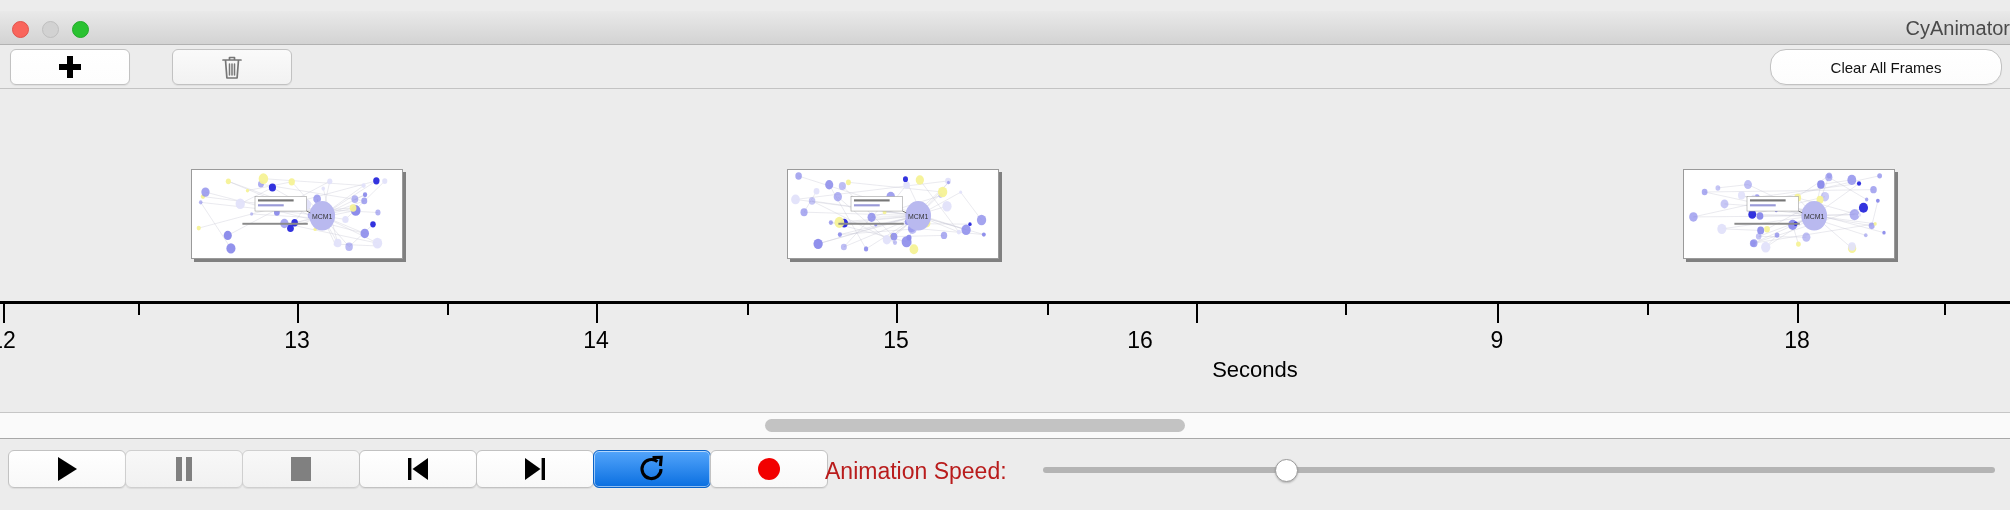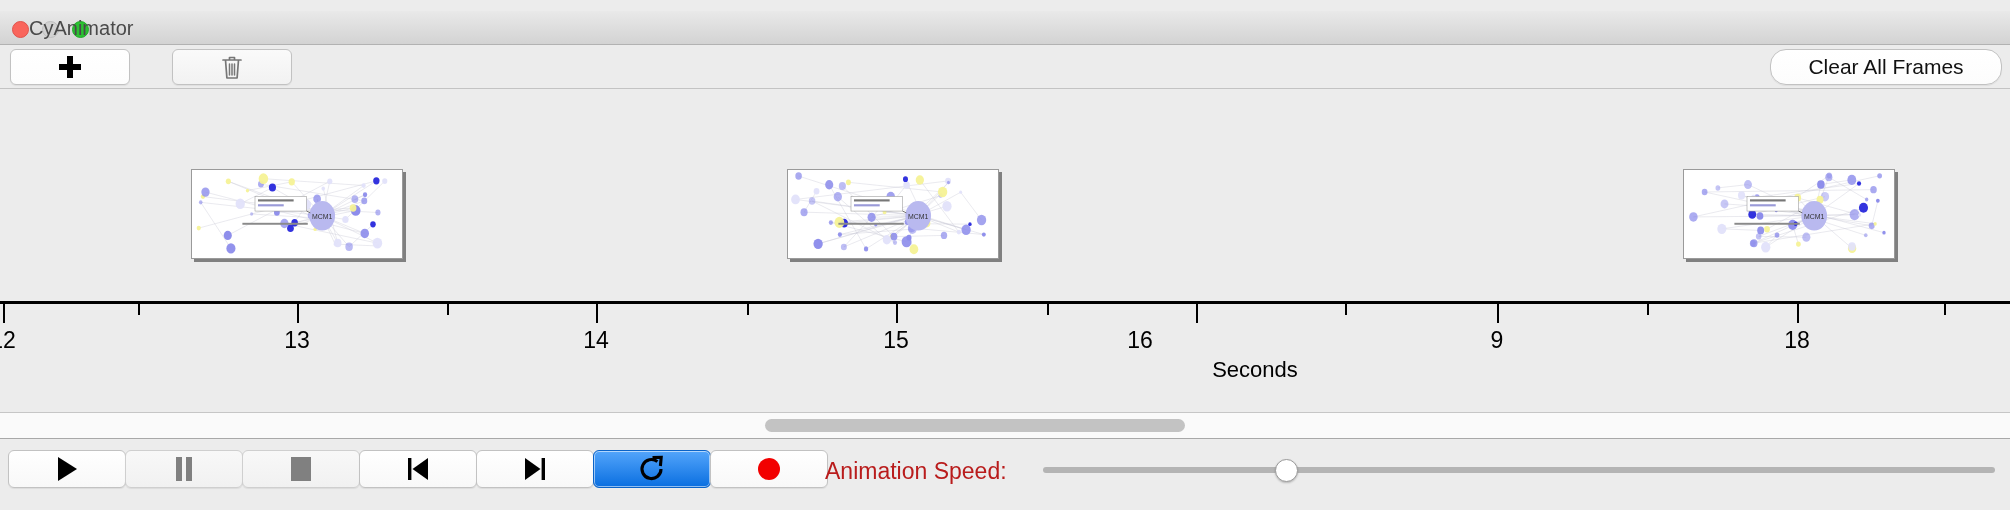--- a/index.html
+++ b/index.html
@@ -62,21 +62,21 @@
   }
   .win-close  { left: 12px;  background: #f9655c; border: 1px solid #e1534c; }
   .win-min    { left: 42px;  background: #d2d2d2; border: 1px solid #bfbfbf; }
   .win-zoom   { left: 72px;  background: #2ac231; border: 1px solid #23ab2a; }
 
   .title-text {
     position: absolute;
     left: 0; top: 0;
     width: 2010px; height: 34px;
     line-height: 34px;
-    text-align: left;
+    text-align: right;
     font-size: 20px;
     color: #4a4a4a;
     padding-left: 29px;
   }
 
   
   .toolbar {
     position: absolute;
     left: 0; top: 45px;
     width: 2010px; height: 44px;
@@ -92,21 +92,21 @@
     background: linear-gradient(#ffffff, #f7f7f7);
     box-shadow: 0 1px 1px rgba(0,0,0,.06);
     display: flex;
     align-items: center;
     justify-content: center;
   }
   .tb-add   { left: 10px;  width: 120px; background: linear-gradient(#ffffff, #fdfdfd); }
   .tb-del   { left: 172px; width: 120px; background: linear-gradient(#fafafa, #f2f2f2); }
   .tb-clear {
     right: 8px; width: 232px;
-    font-size: 21px; color: #111;
+    font-size: 15px; color: #111;
     background: linear-gradient(#ffffff, #fcfcfc);
     border-radius: 16px;
   }
 
   .plus-icon {
     position: relative;
     width: 22px; height: 22px;
   }
   .plus-icon::before, .plus-icon::after {
     content: ""; position: absolute; background: #000;

